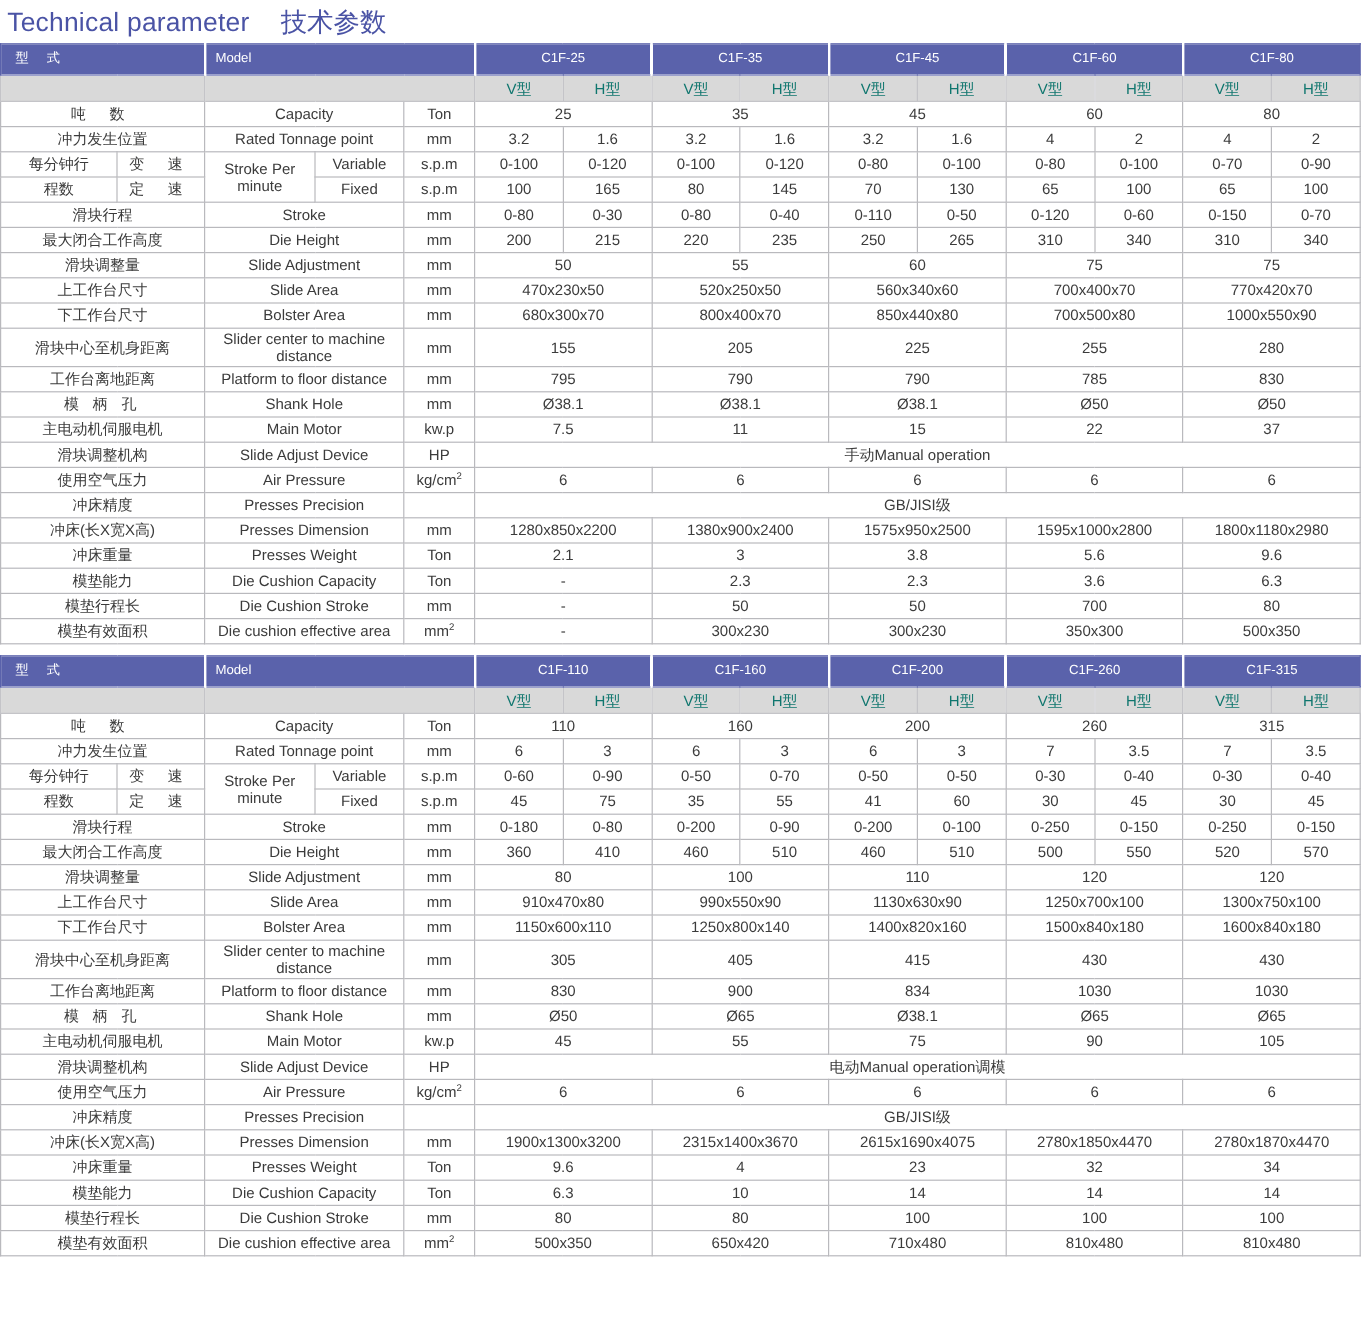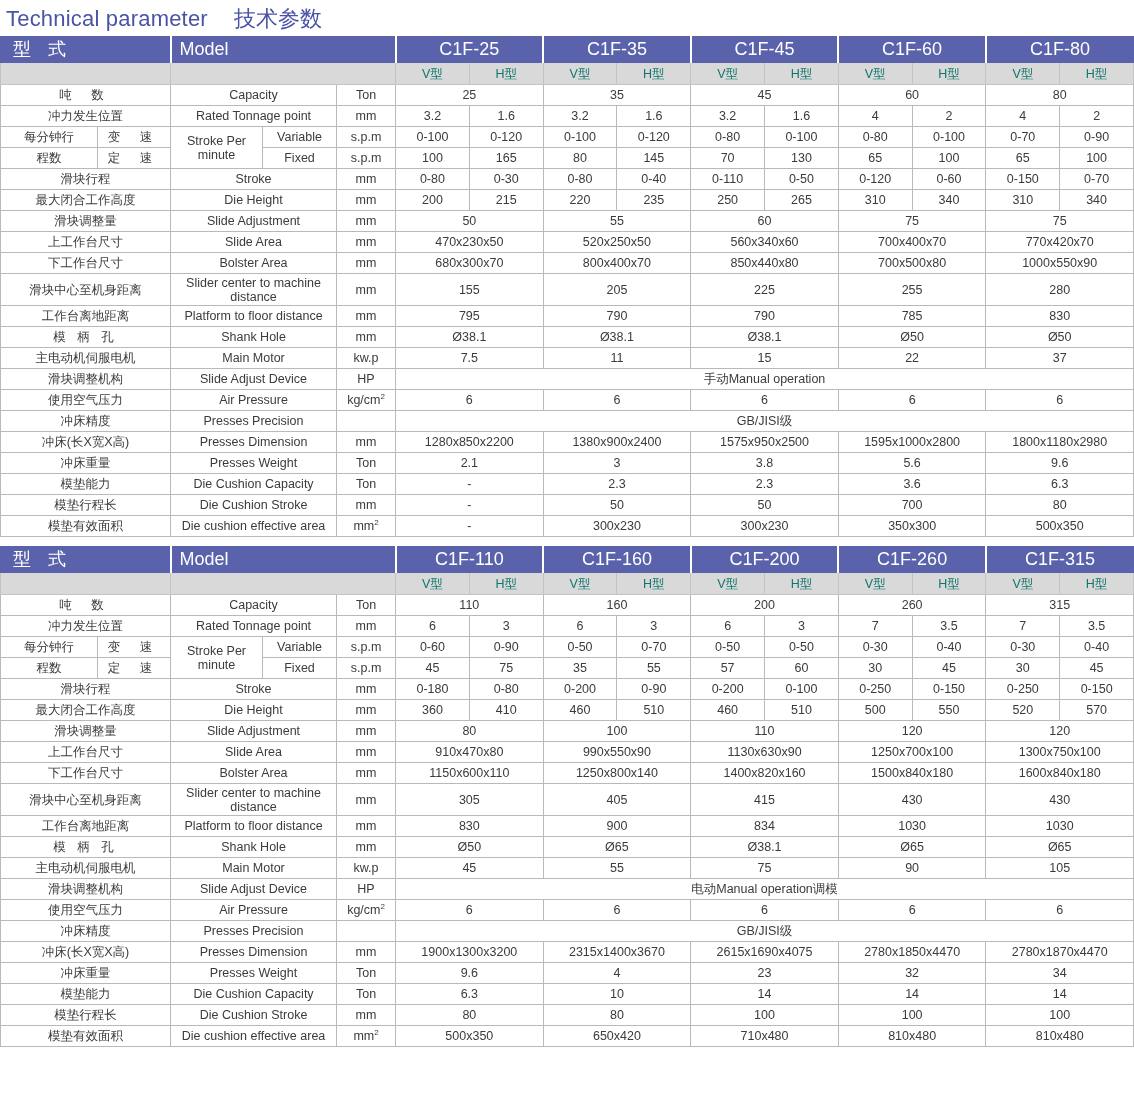--- a/index.html
+++ b/index.html
@@ -59,21 +59,21 @@
     overflow: hidden;
   }
 
   
   tr.hdr-main > td {
     background: #5a62ab;
     color: #ffffff;
     border-color: #5a62ab;
     border-bottom-color: #5a62ab;
     height: 26px;
-    font-size: 18px;
+    font-size: 11px;
   }
   tr.hdr-main > td.hdr-sep {
     border-left: 2px solid #ffffff;
     margin-left: 28px;
   }
   tr.hdr-main > td.cn-head {
     text-align: left;
     padding-left: 12px;
     letter-spacing: 6px;
   }
@@ -535,21 +535,21 @@
       </tr>
       <tr>
         <td class="cn">程数</td>
         <td class="cn-sub">定  速</td>
         <td class="en2">Fixed</td>
         <td class="unit">s.p.m</td>
         <td class="val">45</td>
         <td class="val">75</td>
         <td class="val">35</td>
         <td class="val">55</td>
-        <td class="val">57</td>
+        <td class="val">41</td>
         <td class="val">60</td>
         <td class="val">30</td>
         <td class="val">45</td>
         <td class="val">30</td>
         <td class="val">45</td>
       </tr>
 
       <tr>
         <td colspan="2" class="cn">滑块行程</td>
         <td colspan="2" class="en">Stroke</td>

